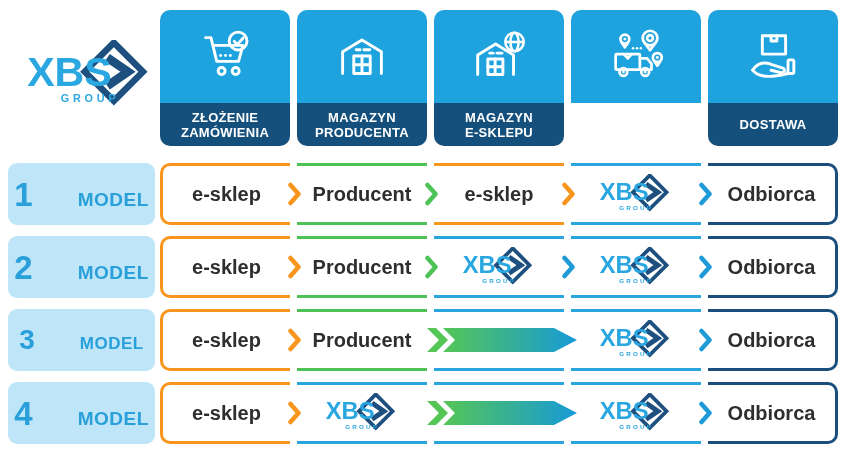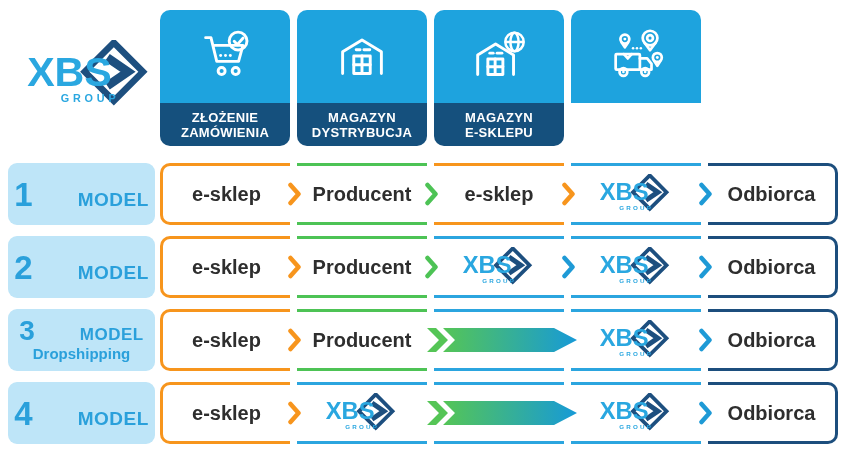--- a/index.html
+++ b/index.html
@@ -115,21 +115,21 @@
           <rect x="23.5" y="31" width="17" height="18"></rect>
           <line x1="32" y1="31" x2="32" y2="49"></line>
           <line x1="23.5" y1="40" x2="40.5" y2="40"></line>
           <line x1="26" y1="24.5" x2="30" y2="24.5"></line>
           <line x1="34" y1="24.5" x2="40" y2="24.5"></line>
         </g>
       </svg>
     </div>
     <div class="hlabel">
       <span>MAGAZYN</span>
-      <span>DYSTRYBUCJA</span>
+      <span>PRODUCENTA</span>
     </div>
   </div>
 
   <div class="hcol" style="left:434px">
     <div class="hicon">
       <svg viewBox="0 0 64 64" width="62" height="62">
         <g fill="none" stroke="#fff" stroke-width="3" stroke-linecap="round" stroke-linejoin="round">
           <path d="M10 50 V30 L28.5 18.5 L47 30 V50"></path>
           <rect x="20.5" y="34" width="15.5" height="16"></rect>
           <line x1="28" y1="34" x2="28" y2="50"></line>
@@ -173,20 +173,37 @@
           <circle cx="20.5" cy="13.5" r="1.5"></circle>
             <circle cx="54" cy="32.5" r="1.5"></circle>
           <circle cx="29" cy="23" r="1.3"></circle>
             <circle cx="33" cy="23" r="1.3"></circle>
             <circle cx="37" cy="23" r="1.3"></circle>
         </g>
       </svg>
     </div>
   </div>
 
+  <div class="hcol" style="left:708px">
+    <div class="hicon">
+      <svg viewBox="0 0 64 64" width="62" height="62">
+        <g fill="none" stroke="#fff" stroke-width="3" stroke-linecap="round" stroke-linejoin="round">
+          <rect x="21" y="10" width="24" height="19"></rect>
+          <path d="M30 10 v5.5 h6 V10"></path>
+          <path d="M11 45.5 c5.5 -8 12 -8.5 19 -6 l11.5 3.8 c4 1.3 2.8 5.8 -2 4.7 l-9.5 -2.3"></path>
+          <path d="M11 45.5 c3 4 10 6.5 17 6.5 c7 0 13 -1.5 19.5 -3"></path>
+          <rect x="47.5" y="35" width="6" height="14" rx="1.5"></rect>
+        </g>
+      </svg>
+    </div>
+    <div class="hlabel">
+      <span>DOSTAWA</span>
+
+    </div>
+  </div>
 
   <div class="row" style="top:163px">
     <div class="rlabel">
       <div class="rl-line">
         <span class="rl-num">1</span>
         <span class="rl-model">MODEL</span>
       </div>
 
     </div>
     <div class="cell start b-orange" style="left:160px">
@@ -285,21 +302,20 @@
       <span>Odbiorca</span>
     </div>
   </div>
 
   <div class="row" style="top:309px">
     <div class="rlabel compact">
       <div class="rl-line">
         <span class="rl-num">3</span>
         <span class="rl-model">MODEL</span>
       </div>
-      <span class="rl-sub">Dropshipping</span>
     </div>
     <div class="cell start b-orange" style="left:160px">
       <span>e-sklep</span>
     </div>
     <div class="chev orange" style="left:284px">
       <svg width="15" height="24">
           <path d="M3.5 3 L11.5 12 L3.5 21"></path>
         </svg>
     </div>
     <div class="cell mid b-green" style="left:297px">

